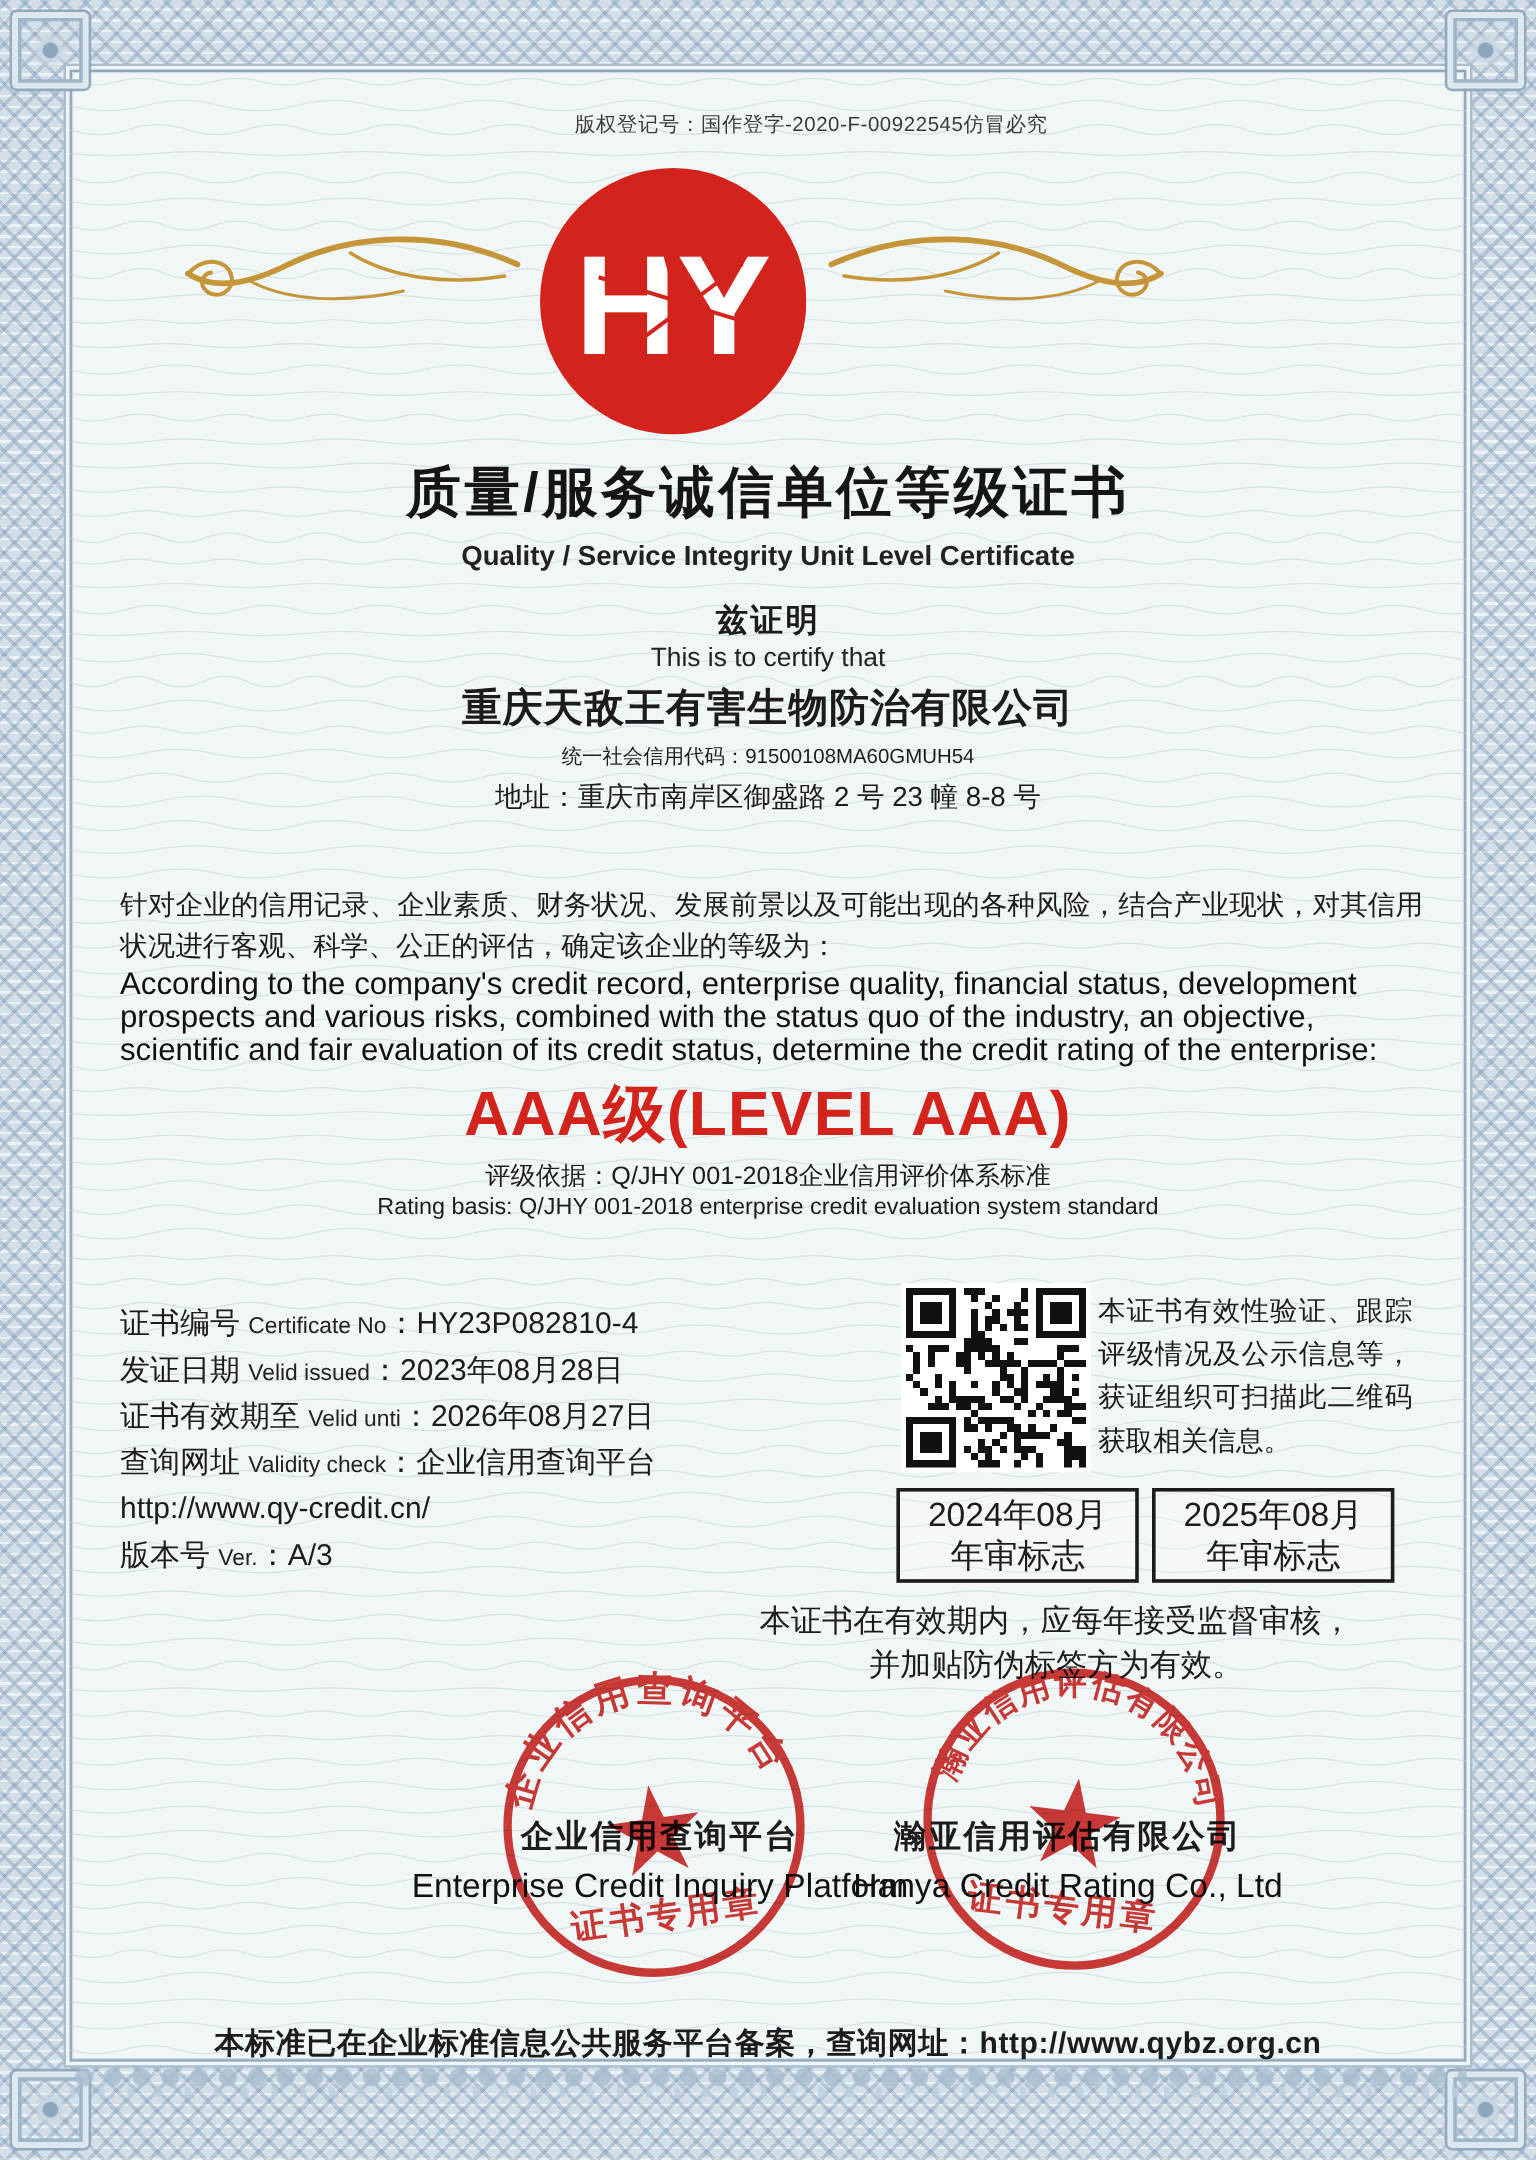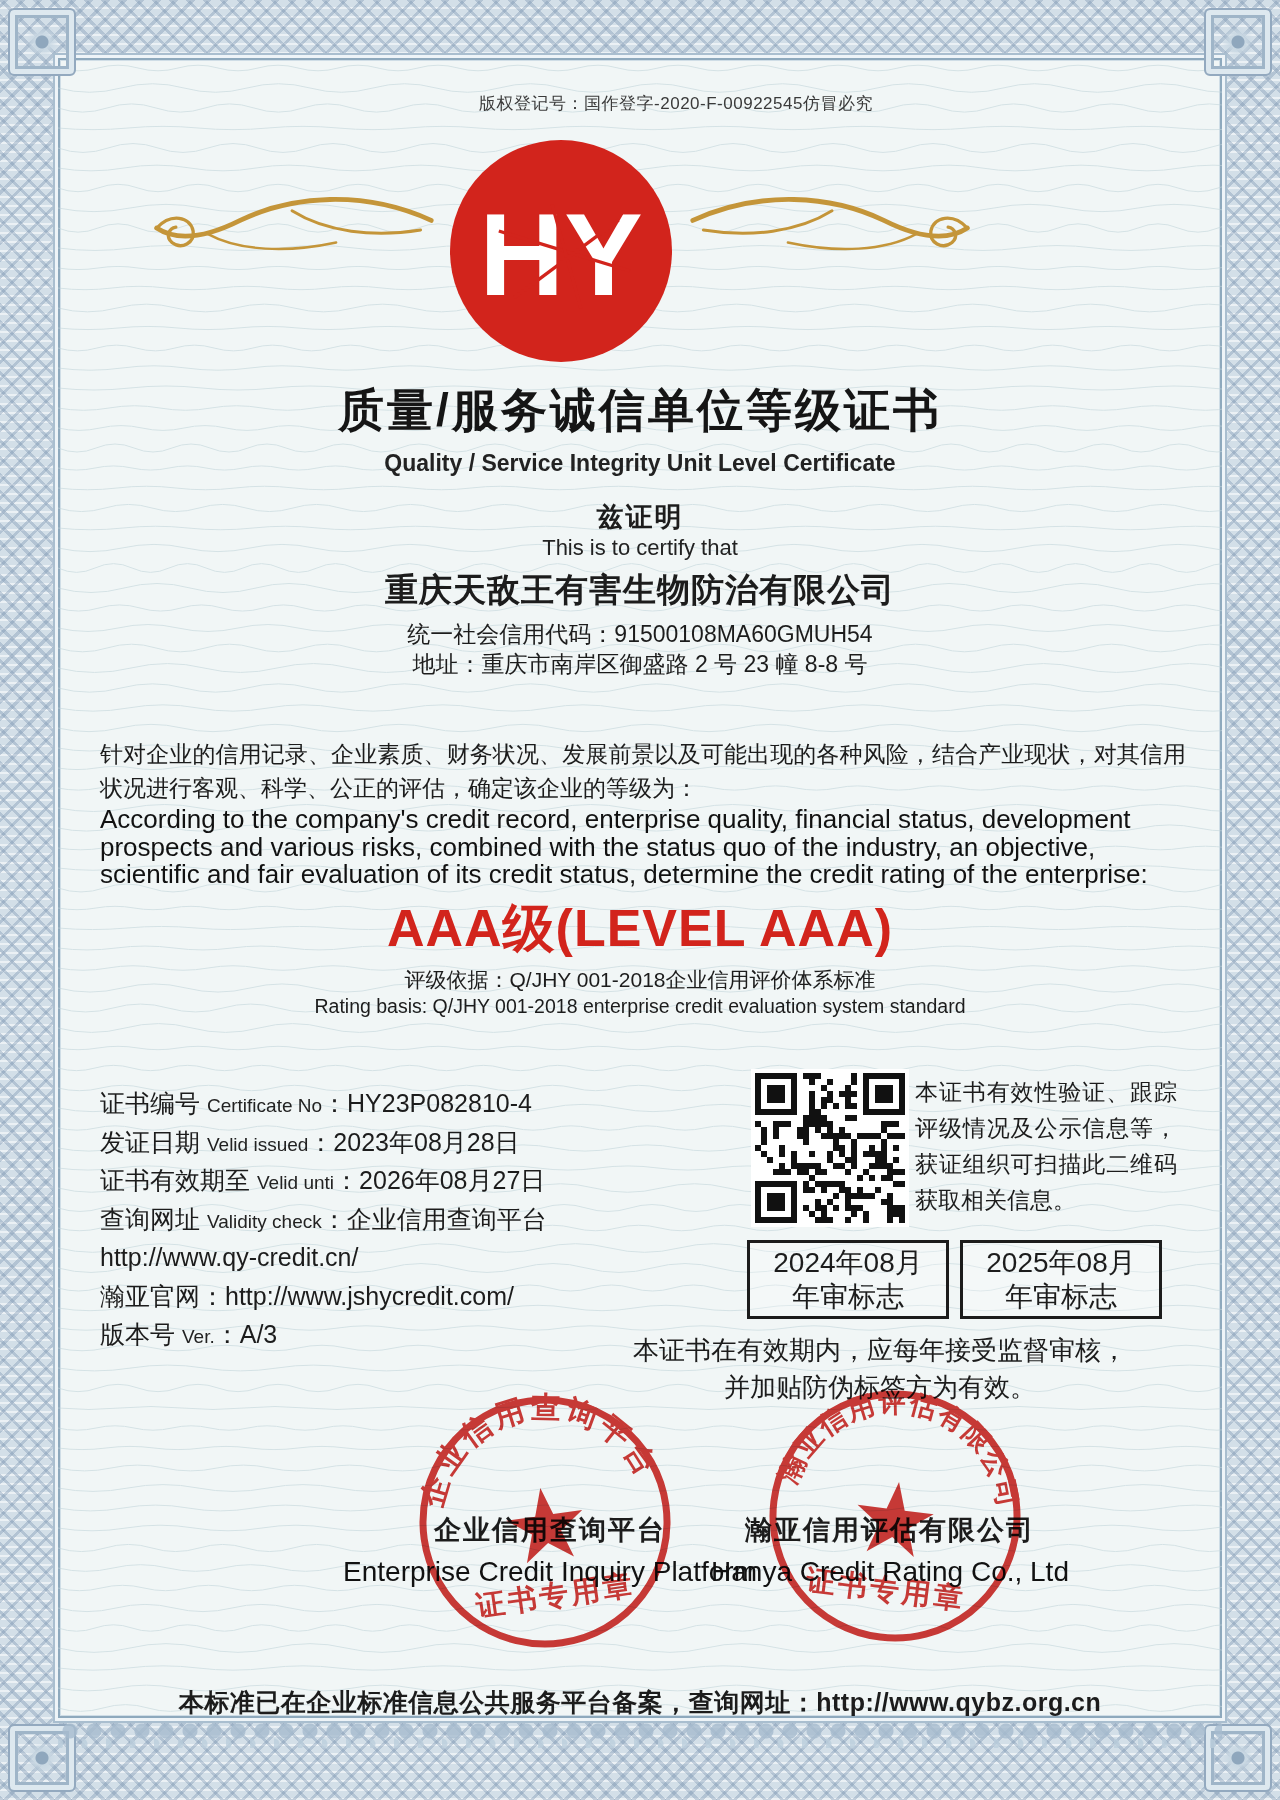--- a/index.html
+++ b/index.html
@@ -34,21 +34,21 @@
   .copyright{top:92px;font-size:17px;color:#3a3a3a;padding-left:72px;letter-spacing:.5px;}
   .logo{left:450px;top:140px;width:222px;height:222px;}
   .flourish{top:182px;width:300px;height:96px;}
   .fl-left{left:142px;}
   .fl-right{left:682px;transform:scaleX(-1);}
   .title-cn{top:380px;font-size:46px;font-weight:800;letter-spacing:3px;color:#151515;}
   .title-en{top:450px;font-size:23px;font-weight:600;color:#222;}
   .certify-cn{top:499px;font-size:27px;font-weight:600;letter-spacing:2px;}
   .certify-en{top:535px;font-size:22px;color:#222;}
   .company{top:568px;font-size:33px;font-weight:800;letter-spacing:1px;}
-  .codeline{top:619px;font-size:23px;font-weight:500;}
+  .codeline{top:619px;font-size:17px;font-weight:500;}
   .addrline{top:649px;font-size:23px;font-weight:500;}
   .para-cn{left:100px;top:737px;width:1086px;font-size:23px;line-height:34px;font-weight:500;text-align:justify;}
   .para-en{left:100px;top:806px;width:1086px;font-size:26px;line-height:27.5px;color:#111;}
   .level{top:894px;font-size:52px;font-weight:800;letter-spacing:1px;}
   .basis-cn{top:966px;font-size:21px;font-weight:500;}
   .basis-en{top:995px;font-size:19.5px;}
   .details{left:100px;top:1086px;width:560px;}
   .detail-line{line-height:34.5px;white-space:nowrap;}
   .d-cn{font-size:25px;font-weight:500;}
   .d-en{font-size:19px;color:#222;}
@@ -214,21 +214,20 @@
   <div class="abs ctr level" style="color:#d2241c;">AAA级(LEVEL AAA)</div>
   <div class="abs ctr basis-cn">评级依据：Q/JHY 001-2018企业信用评价体系标准</div>
   <div class="abs ctr basis-en">Rating basis: Q/JHY 001-2018 enterprise credit evaluation system standard</div>
 
   <div class="abs details">
     <div class="detail-line"><span class="d-cn">证书编号 </span><span class="d-en">Certificate No</span><span class="d-val">：HY23P082810-4</span></div>
     <div class="detail-line"><span class="d-cn">发证日期 </span><span class="d-en">Velid issued</span><span class="d-val">：2023年08月28日</span></div>
     <div class="detail-line"><span class="d-cn">证书有效期至 </span><span class="d-en">Velid unti</span><span class="d-val">：2026年08月27日</span></div>
     <div class="detail-line"><span class="d-cn">查询网址 </span><span class="d-en">Validity check</span><span class="d-val">：企业信用查询平台</span></div>
     <div class="detail-line"><span class="d-cn"></span><span class="d-en"></span><span class="d-val">http://www.qy-credit.cn/</span></div>
-    <div class="detail-line"><span class="d-cn">瀚亚官网</span><span class="d-en"></span><span class="d-val">：http://www.jshycredit.com/</span></div>
     <div class="detail-line"><span class="d-cn">版本号 </span><span class="d-en">Ver.</span><span class="d-val">：A/3</span></div>
   </div>
 
   <div class="abs qr">
     <svg viewBox="0 0 25 25" shape-rendering="crispEdges">
       <rect x="0" y="0" width="25" height="25" fill="#ffffff"></rect>
     <rect x="8" y="0" width="1" height="1" fill="#111111"></rect>
         <rect x="9" y="0" width="1" height="1" fill="#111111"></rect>
         <rect x="10" y="0" width="1" height="1" fill="#111111"></rect>
         <rect x="16" y="0" width="1" height="1" fill="#111111"></rect>

